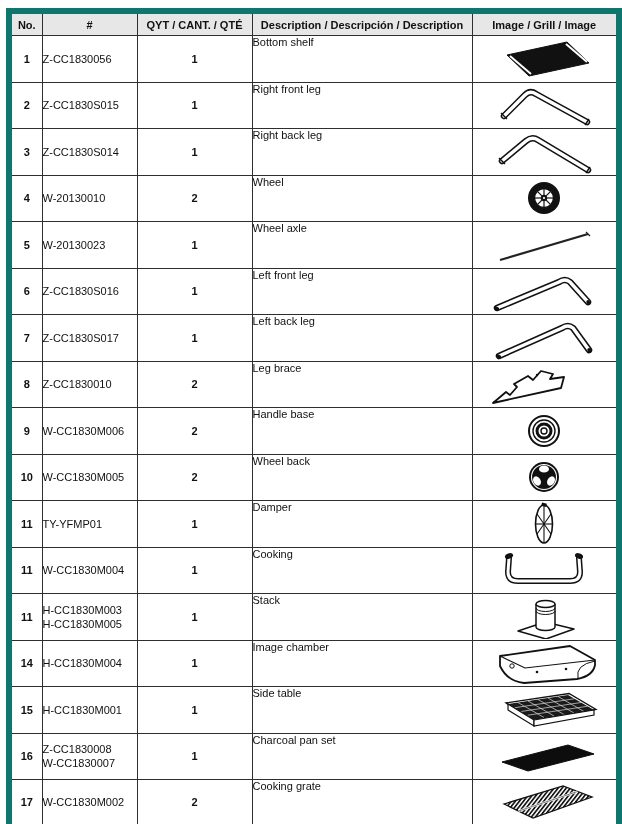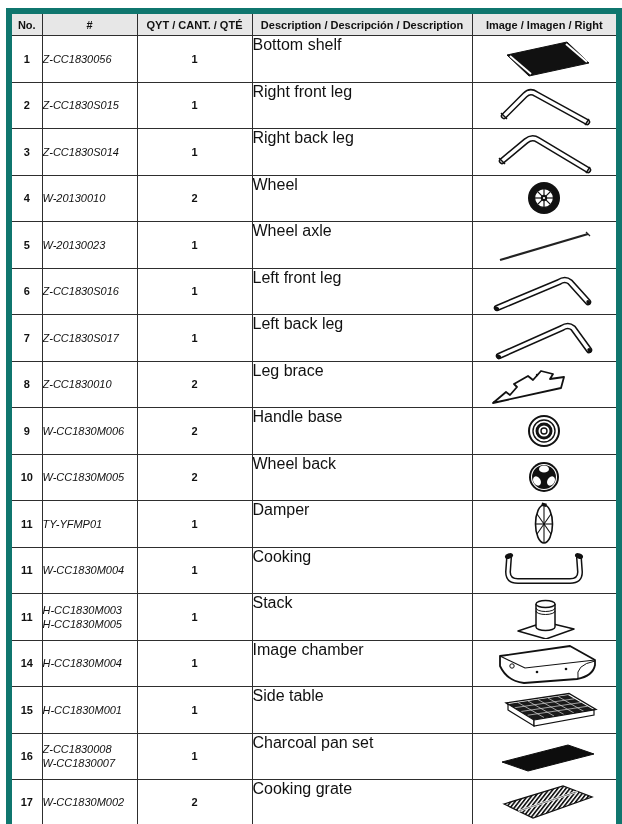--- a/index.html
+++ b/index.html
@@ -46,32 +46,31 @@
     font-weight: bold;
     font-size: 11px;
     color: #111;
   }
   td.col-part {
     vertical-align: middle;
     font-size: 11px;
     color: #111;
     padding-left: 8px;
     line-height: 14px;
-    font-style: italic;
   }
   td.col-qty {
     text-align: center;
     vertical-align: middle;
     font-weight: bold;
     font-size: 11px;
     color: #111;
   }
   td.col-desc {
     vertical-align: top;
-    font-size: 16px;
+    font-size: 11px;
     color: #111;
     padding: 4px 4px 0 7px;
   }
   td.col-img {
     text-align: center;
     vertical-align: middle;
   }
   td.col-img svg { display: inline-block; vertical-align: middle; }
 </style>
 </head>
@@ -85,21 +84,21 @@
       <col style="width:115px">
       <col style="width:220px">
       <col style="width:147px">
     </colgroup>
     <thead>
       <tr>
         <th>No.</th>
         <th>#</th>
         <th>QYT / CANT. / QTÉ</th>
         <th>Description / Descripción / Description</th>
-        <th>Image / Imagen / Right</th>
+        <th>Image / Grill / Image</th>
       </tr>
     </thead>
     <tbody>
         <tr>
           <td class="col-no">1</td>
           <td class="col-part">
             <div>Z-CC1830056</div>
           </td>
           <td class="col-qty">1</td>
           <td class="col-desc">Bottom shelf</td>

